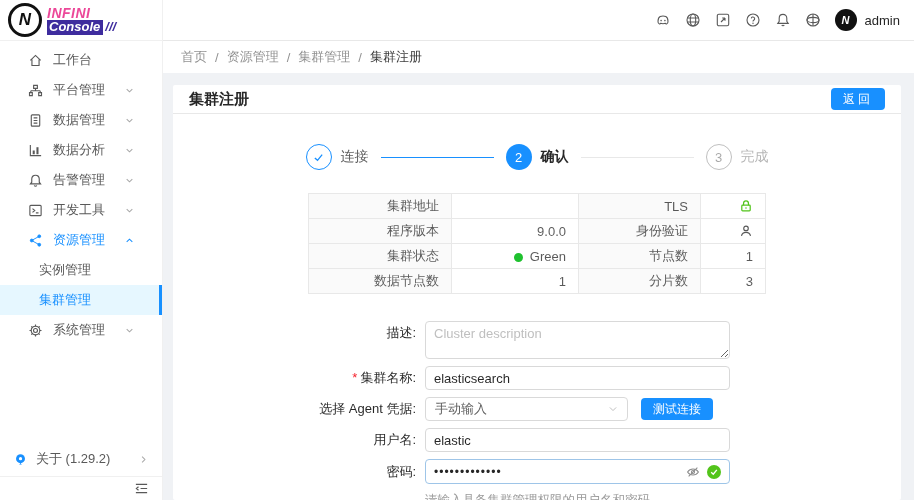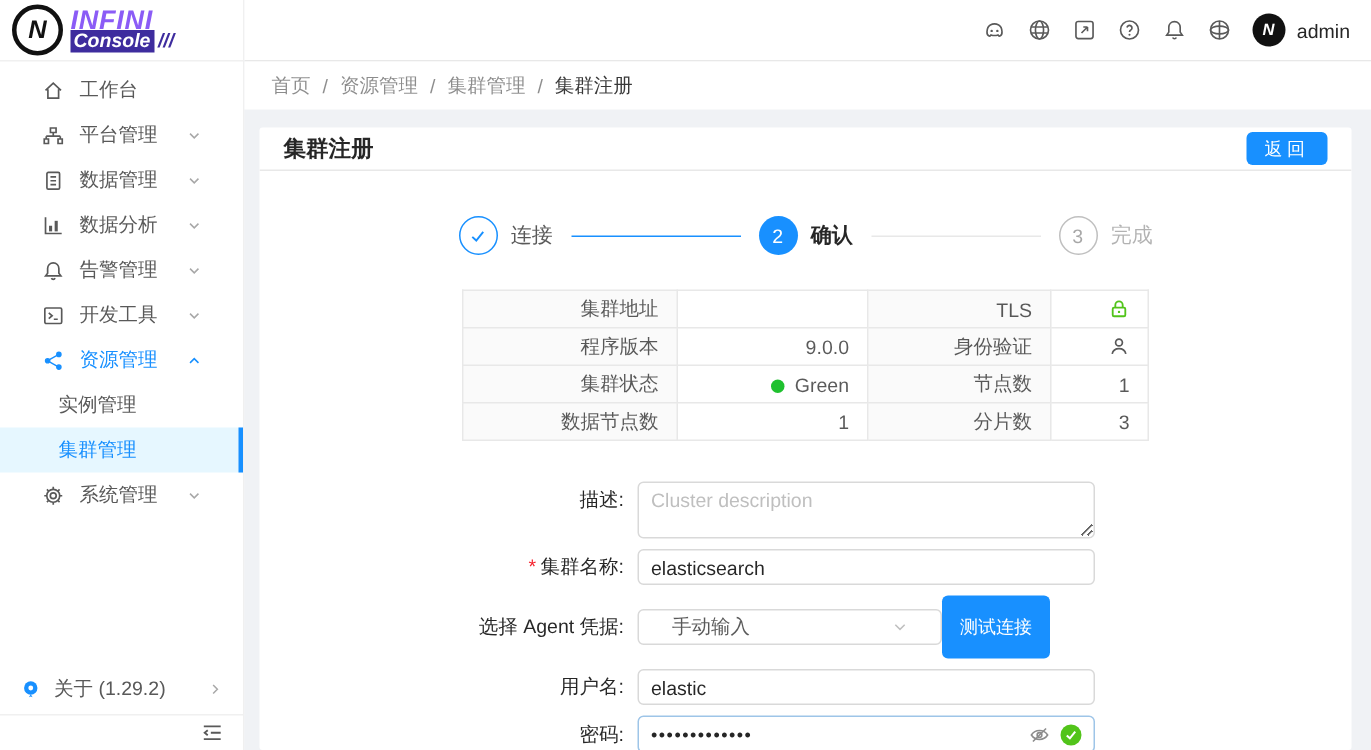--- a/index.html
+++ b/index.html
@@ -9,21 +9,21 @@
 
   
   .sidebar { width:163px; background:#fff; border-right:1px solid #f0f0f0;
     display:flex; flex-direction:column; flex-shrink:0; }
   .logo-area { height:41px; border-bottom:1px solid #f0f0f0; display:flex;
     align-items:center; padding-left:8px; gap:5px; }
   .logo-circle { width:34px; height:34px; border:3px solid #111; border-radius:50%;
     display:flex; align-items:center; justify-content:center; font-weight:900;
     font-style:italic; font-size:17px; color:#111; flex-shrink:0; }
   .logo-text { display:flex; flex-direction:column; line-height:14px; }
-  .logo-infini { font-weight:900; font-style:italic; font-size:18px; color:#8b5cf6; letter-spacing:.5px; }
+  .logo-infini { font-weight:900; font-style:italic; font-size:14px; color:#ec4899; letter-spacing:.5px; }
   .logo-console-row { display:flex; align-items:center; gap:2px; }
   .logo-console { font-weight:900; font-style:italic; font-size:13px; color:#fff;
     background:#3e2c9e; padding:0 3px 1px 2px; }
   .logo-slashes { font-weight:900; font-style:italic; font-size:13px; color:#3e2c9e; }
 
   .nav { flex:1; padding-top:4px; overflow:hidden; }
   .menu-item { height:30px; display:flex; align-items:center; padding:0 28px;
     gap:10px; font-size:13px; color:#595959; cursor:pointer; }
   .menu-item .mi-icon { width:15px; height:15px; display:flex; color:#595959; flex-shrink:0; }
   .menu-item .chev { margin-left:auto; color:#a8a8a8; display:flex; }
@@ -97,24 +97,24 @@
     color:rgba(0,0,0,0.85); line-height:24px; flex-shrink:0; }
   .star { color:#f5222d; margin-right:3px; font-size:13px; }
   .form-input { width:305px; height:24px; border:1px solid #d9d9d9; border-radius:4px;
     padding:0 8px; font-size:13px; color:rgba(0,0,0,0.85); outline:none;
     font-family:"Liberation Sans", sans-serif; }
   .form-textarea { width:305px; height:38px; border:1px solid #d9d9d9; border-radius:4px;
     padding:4px 8px; font-size:13px; color:rgba(0,0,0,0.85); outline:none; resize:both;
     font-family:"Liberation Sans", sans-serif; }
   .form-textarea::placeholder, .form-input::placeholder { color:#bfbfbf; }
   .select-box { width:203px; height:24px; border:1px solid #d9d9d9; border-radius:4px;
-    display:flex; align-items:center; padding:0 22px; font-size:13px;
+    display:flex; align-items:center; padding:0 9px; font-size:13px;
     color:rgba(0,0,0,0.65); cursor:pointer; background:#fff; }
   .select-box .chev { margin-left:auto; color:#bfbfbf; display:flex; }
-  .test-btn { height:42px; background:#1890ff; color:#fff; border:none;
+  .test-btn { margin-left:13px; height:22px; background:#1890ff; color:#fff; border:none;
     border-radius:4px; font-size:12px; padding:0 12px; cursor:pointer;
     font-family:"Liberation Sans", sans-serif; }
   .pwd-box { width:305px; height:25px; border:1px solid #9ec5e8; border-radius:4px;
     display:flex; align-items:center; padding:0 8px; background:#fff; }
   .pwd-dots { flex:1; border:none; outline:none; font-size:12px; letter-spacing:1px;
     color:#262626; font-family:"Liberation Sans", sans-serif; min-width:0; }
   .pwd-eye { width:14px; height:14px; color:#8c8c8c; display:flex; margin-right:7px; cursor:pointer; }
   .pwd-check { width:14px; height:14px; border-radius:50%; background:#52c41a;
     display:flex; align-items:center; justify-content:center; flex-shrink:0; }
   .hint-row { display:flex; margin-top:8px; }

